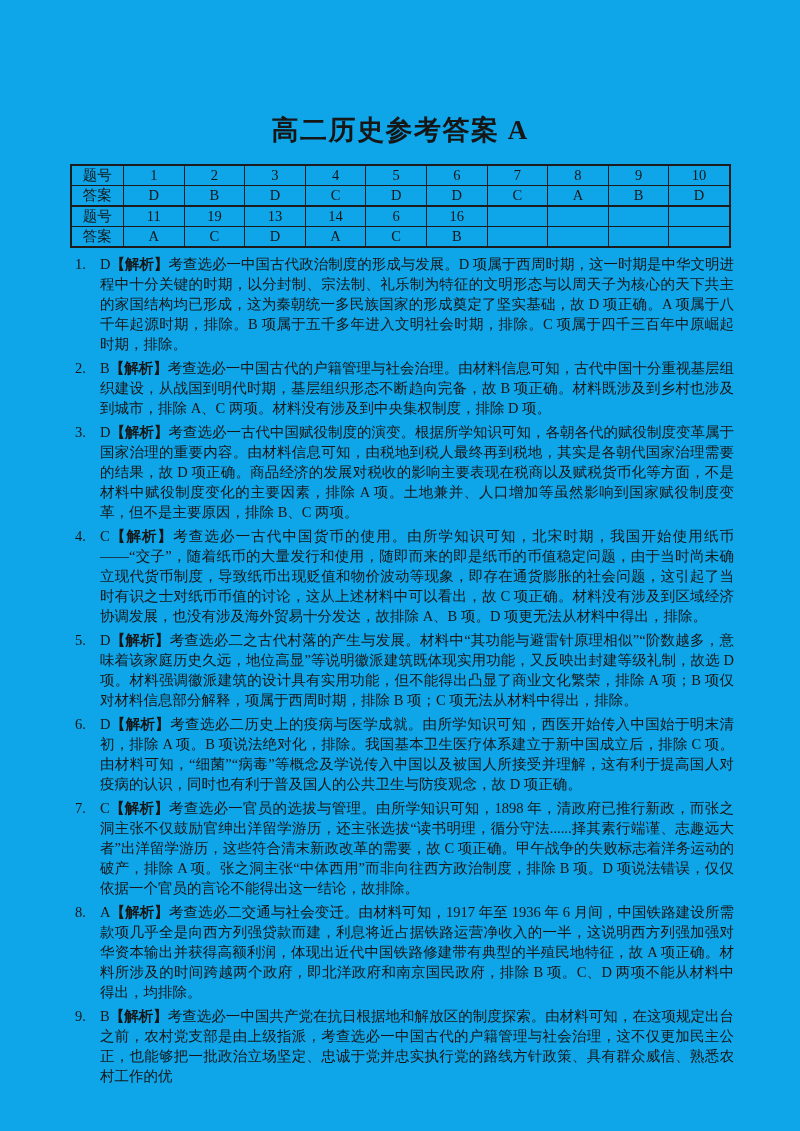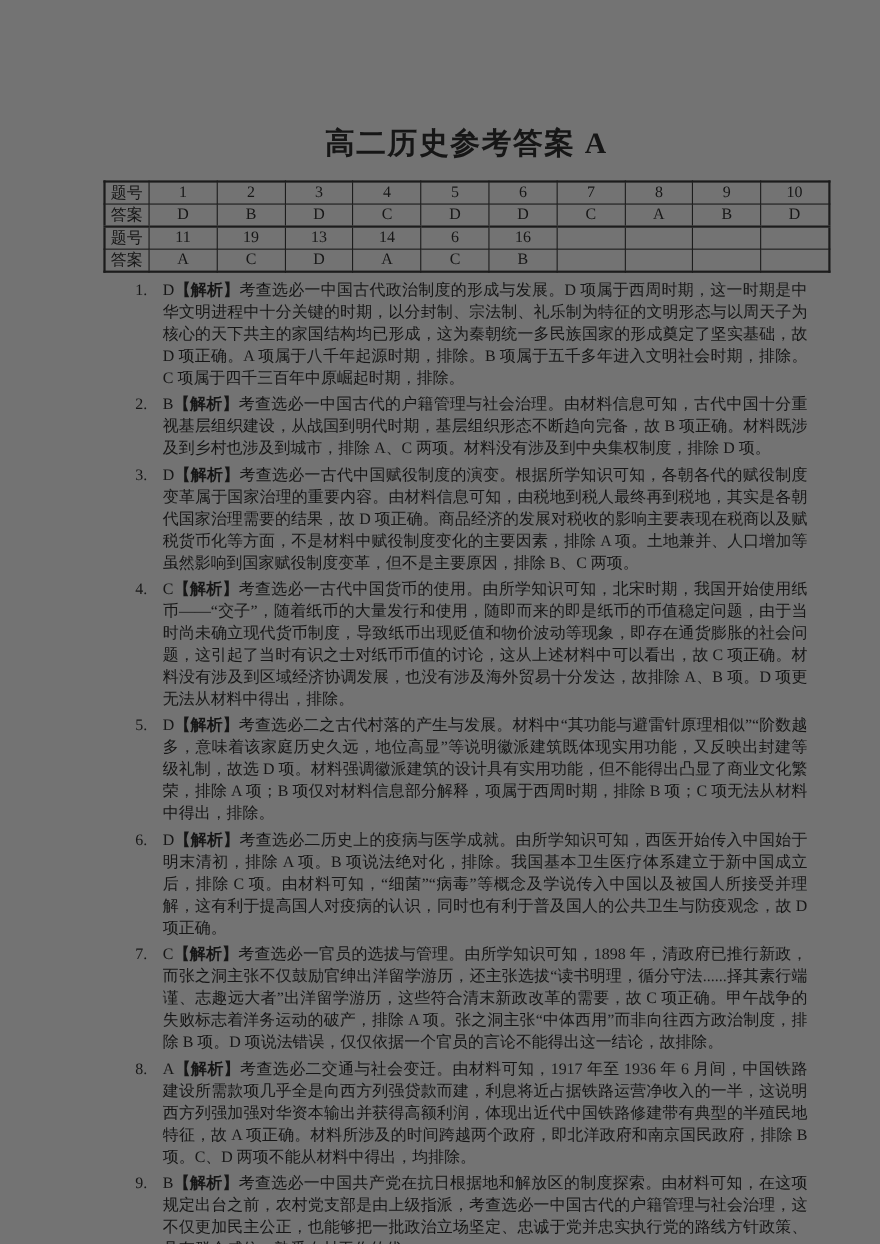--- a/index.html
+++ b/index.html
@@ -1,34 +1,34 @@
 <!DOCTYPE html>
 <html><head>
 <meta charset="utf-8">
 <style>
   * { margin:0; padding:0; box-sizing:border-box; }
   html,body { background:#ffffff; }
   .page {
-    width:800px; height:1131px; background:#737373; color:#161616;
+    width:800px; height:1131px; background:#0ea5e9; color:#161616;
     font-family:"Liberation Serif","DejaVu Serif",serif;
-    position:relative; overflow:hidden; margin:0 auto;padding-left:48px;
+    position:relative; overflow:hidden; margin:0 auto;
   }
   .title {
     padding-top:112px; text-align:center;
     font-size:27px; font-weight:bold; letter-spacing:1.5px;
   }
   table.answers {
     width:661px; margin:16px auto 0; border-collapse:collapse;
     table-layout:fixed; border:2px solid #1c1c1c;
   }
   table.answers td {
     border:1px solid #1c1c1c; height:19px; text-align:center;
     font-size:14.5px; padding:0; overflow:hidden;
   }
-  table.answers td.lbl { width:41px; }
+  table.answers td.lbl { width:53px; }
   table.answers tr.thick td { border-bottom-width:2px; }
   .explanations { margin:6px 66px 0 75px; }
   .exp-item { display:flex; margin-bottom:4px; }
   .exp-num {
     flex:0 0 25px; width:25px; font-size:14.5px; line-height:20px;
   }
   .exp-text {
     flex:1; font-size:14.5px; line-height:20px; text-align:justify;
   }
   .lab {

